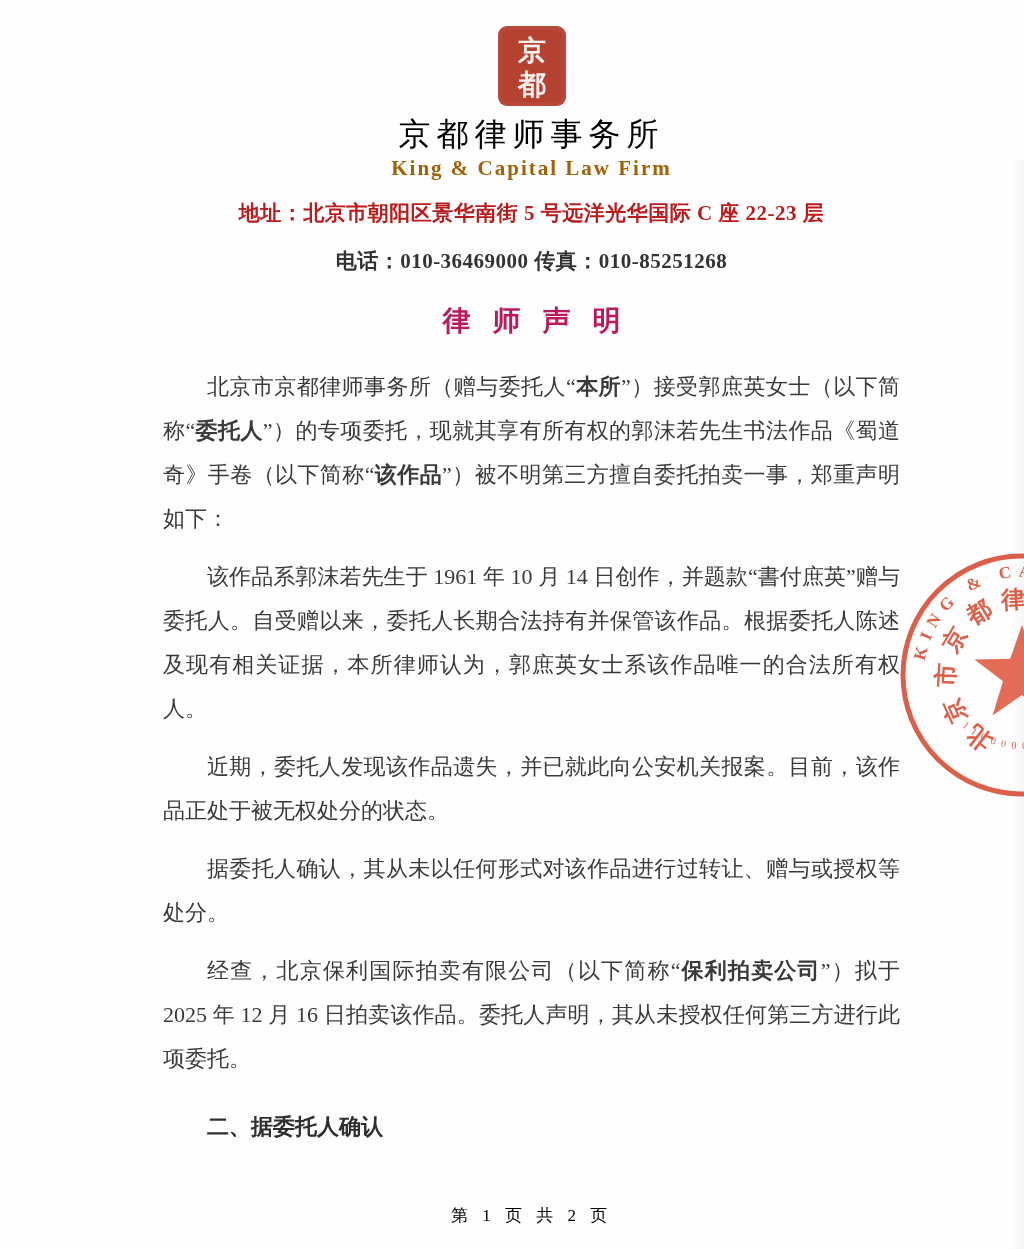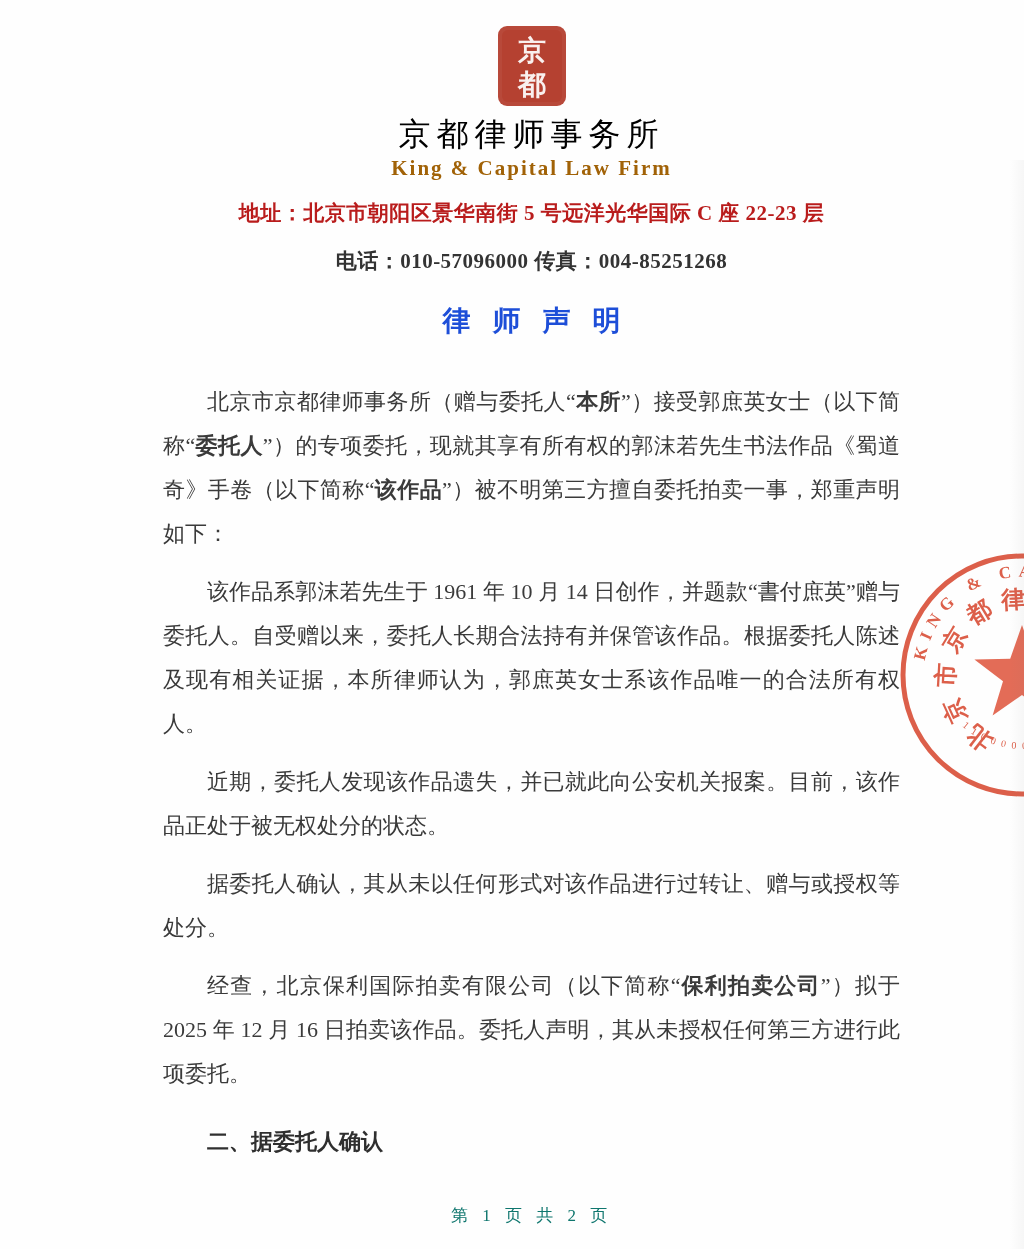--- a/index.html
+++ b/index.html
@@ -21,31 +21,31 @@
   }
   .address-line {
     margin-top:16px; font-size:21px; font-weight:600; color:#b91c1c;
     line-height:30px; letter-spacing:0.5px;
   }
   .phone-line {
     margin-top:18px; font-size:21px; font-weight:600; color:#333;
     line-height:30px; letter-spacing:0.5px;
   }
   .doc-title {
-    margin-top:26px; margin-bottom:40px; text-align:center;
-    font-size:28px; font-weight:700; letter-spacing:22px; color:#1d4ed8;
+    margin-top:26px; margin-bottom:25px; text-align:center;
+    font-size:28px; font-weight:700; letter-spacing:22px; color:#be185d;
     text-indent:22px; 
   }
   .doc-body { text-align:justify; font-size:22px; line-height:44px; color:#3a3a3a; }
   .doc-body .para { text-indent:2em; margin-bottom:14px; }
   .doc-body .heading { text-indent:2em; font-weight:700; margin:24px 0 24px 0; color:#2f2f2f; }
   .doc-body .bold { font-weight:700; }
   .page-footer {
     position:absolute; left:163px; width:737px; bottom:22px;
-    text-align:center; font-size:17px; color:#0f766e; letter-spacing:5px;
+    text-align:center; font-size:17px; color:#000000; letter-spacing:5px;
   }
   .round-seal {
     position:absolute; left:892px; top:545px; width:260px; height:260px;
     opacity:0.88; pointer-events:none;
   }
   .edge-shade {
     position:absolute; right:0; top:160px; width:14px; height:1089px;
     background:linear-gradient(to right, rgba(0,0,0,0), rgba(120,120,120,0.06));
   }
 </style>
@@ -62,21 +62,21 @@
           <rect x="2" y="2" width="68" height="80" rx="9" fill="#b23a29" opacity="0.92"></rect>
           <rect x="6" y="6" width="60" height="72" rx="6" fill="#b23a29" opacity="0.55"></rect>
           <text x="36" y="36" text-anchor="middle" font-size="28" font-weight="700" fill="#ffffff" opacity="0.92">京</text>
           <text x="36" y="70" text-anchor="middle" font-size="28" font-weight="700" fill="#ffffff" opacity="0.92">都</text>
         </svg>
       </div>
 
       <div class="firm-name-cn">京都律师事务所</div>
       <div class="firm-name-en">King &amp; Capital Law Firm</div>
       <div class="address-line">地址：北京市朝阳区景华南街 5 号远洋光华国际 C 座 22-23 层</div>
-      <div class="phone-line">电话：010-57096000 传真：004-85251268</div>
+      <div class="phone-line">电话：010-36469000 传真：010-85251268</div>
     </div>
 
     <div class="doc-title">律师声明</div>
 
     <div class="doc-body">
         <div class="para"><span>北京市京都律师事务所（赠与委托人“</span><span class="bold">本所</span><span>”）接受郭庶英女士（以下简称“</span><span class="bold">委托人</span><span>”）的专项委托，现就其享有所有权的郭沫若先生书法作品《蜀道奇》手卷（以下简称“</span><span class="bold">该作品</span><span>”）被不明第三方擅自委托拍卖一事，郑重声明如下：</span></div>
         <div class="para"><span>该作品系郭沫若先生于 1961 年 10 月 14 日创作，并题款“書付庶英”赠与委托人。自受赠以来，委托人长期合法持有并保管该作品。根据委托人陈述及现有相关证据，本所律师认为，郭庶英女士系该作品唯一的合法所有权人。</span></div>
         <div class="para"><span>近期，委托人发现该作品遗失，并已就此向公安机关报案。目前，该作品正处于被无权处分的状态。</span></div>
         <div class="para"><span>据委托人确认，其从未以任何形式对该作品进行过转让、赠与或授权等处分。</span></div>
         <div class="para"><span>经查，北京保利国际拍卖有限公司（以下简称“</span><span class="bold">保利拍卖公司</span><span>”）拟于 2025 年 12 月 16 日拍卖该作品。委托人声明，其从未授权任何第三方进行此项委托。</span></div>

